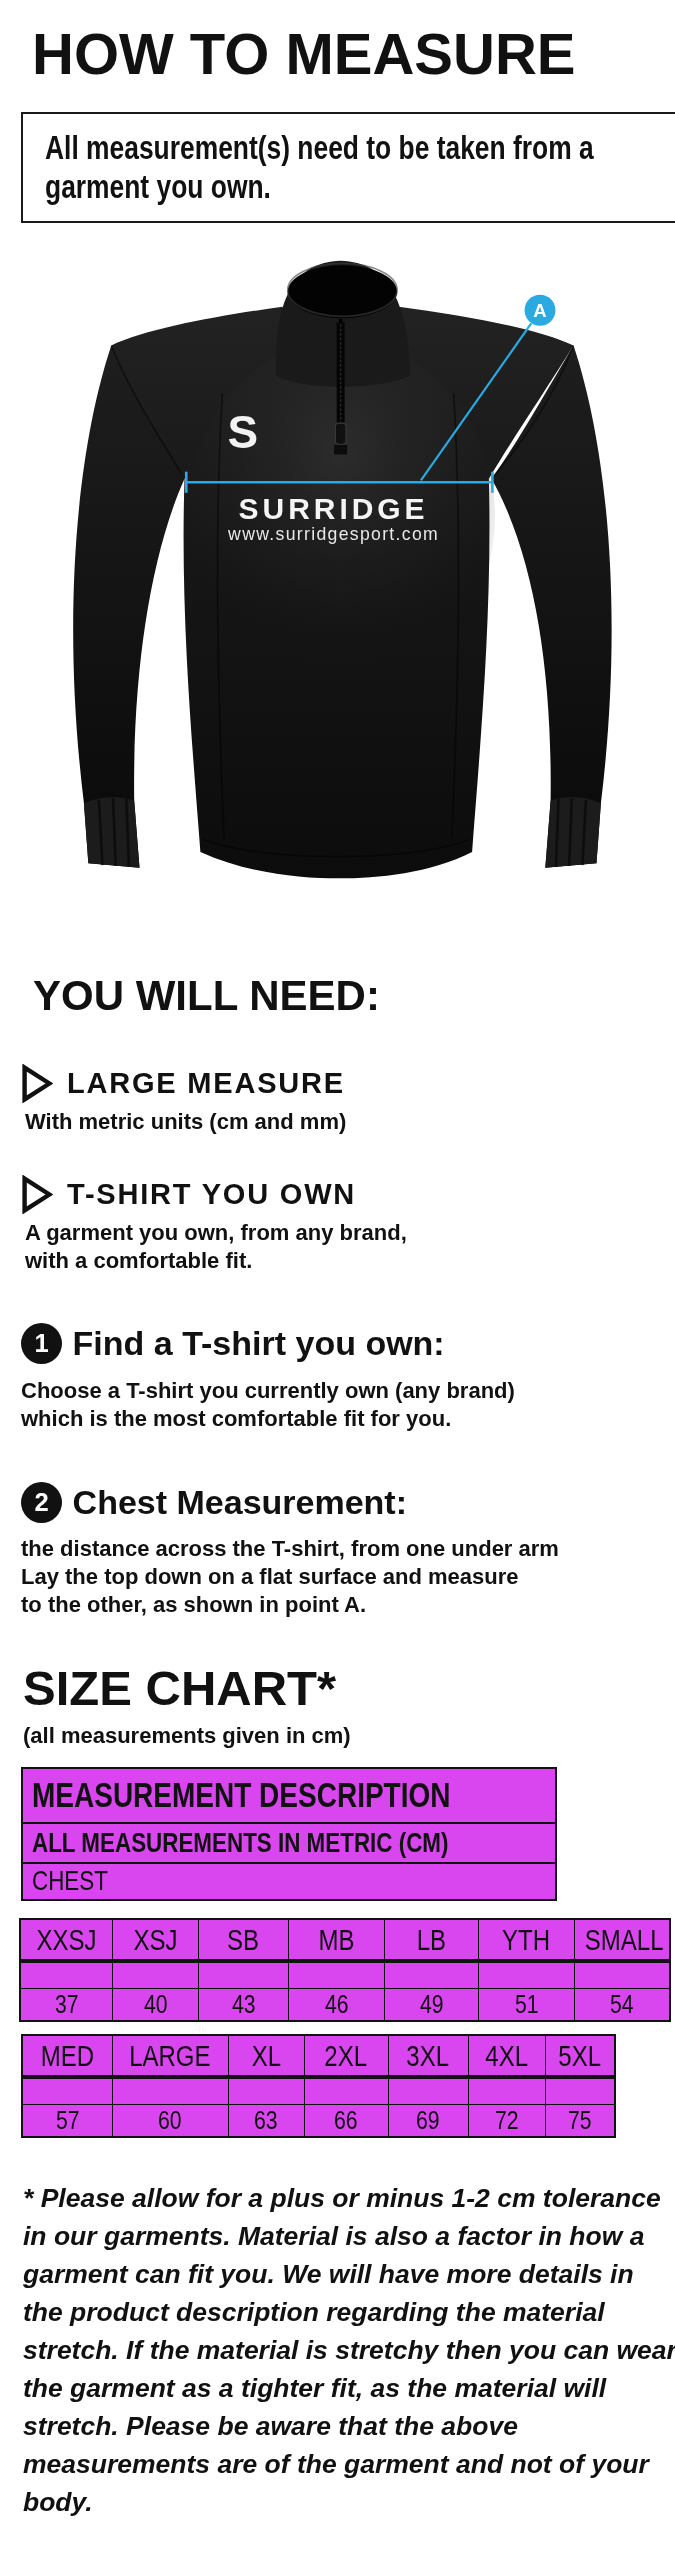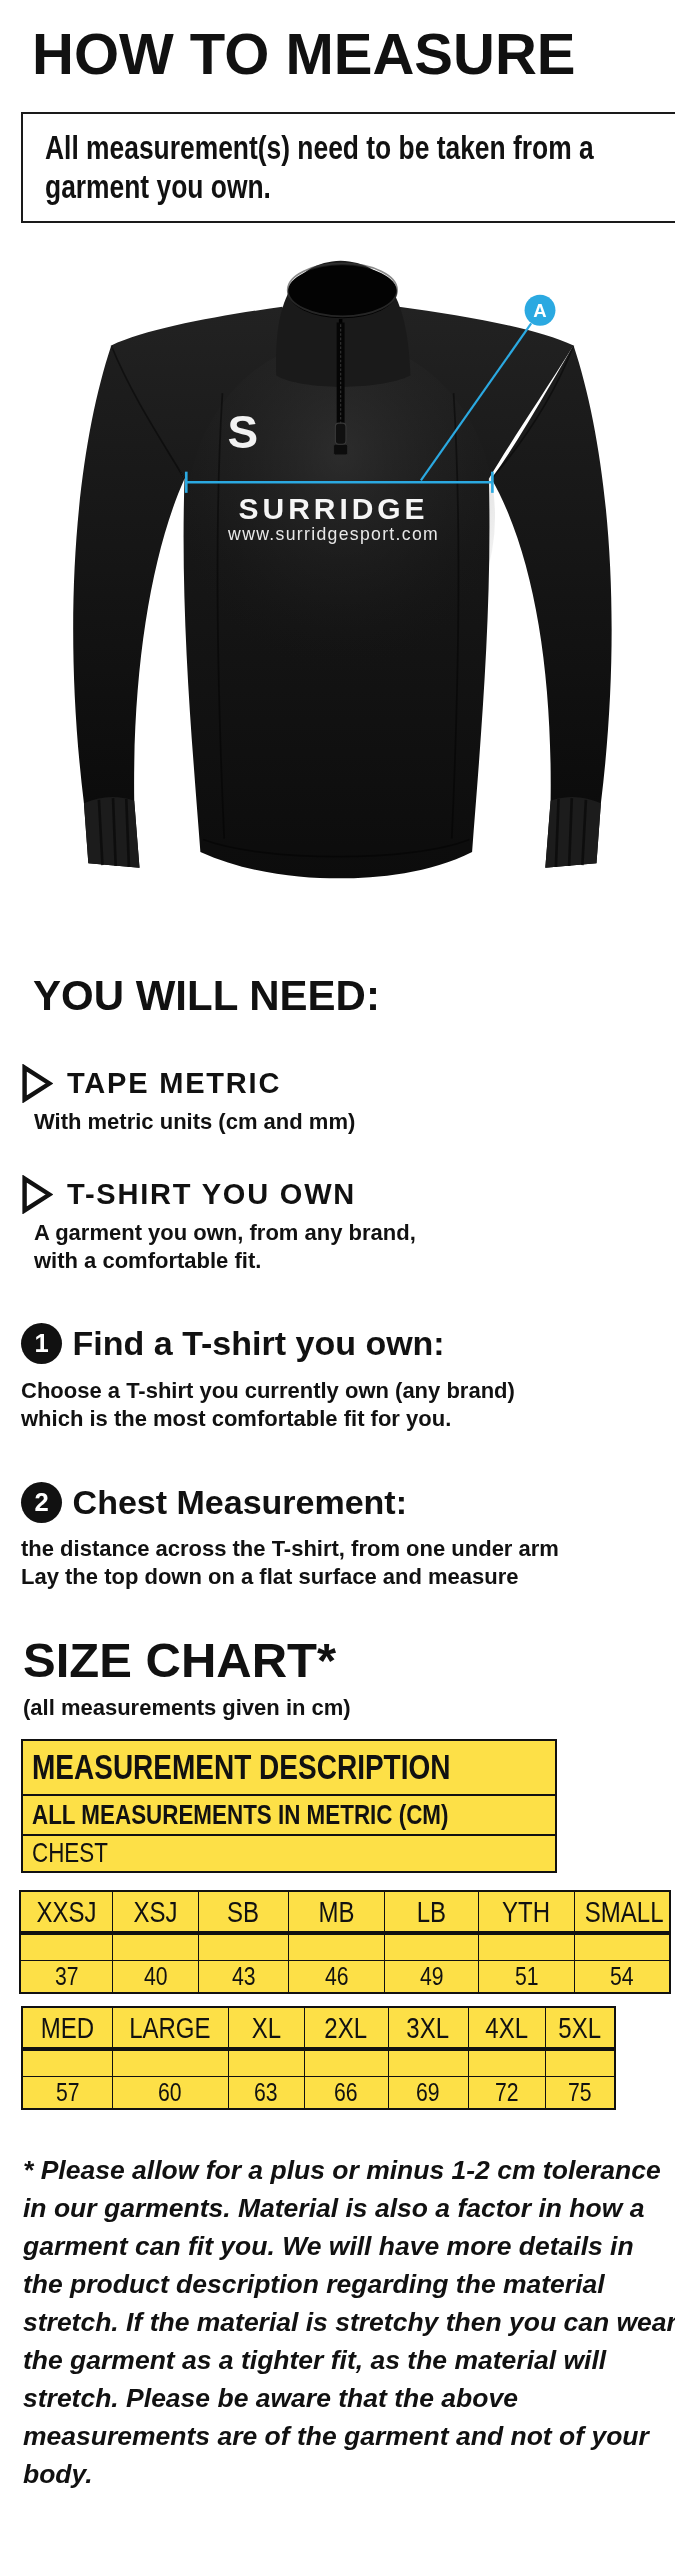--- a/index.html
+++ b/index.html
@@ -33,40 +33,40 @@
   .garment-figure { margin-top:29px; width:676px; height:644px; }
 
   
   .ywn-heading { margin-top:75px; }
   .need-item { margin-left:21px; }
   .need-item.first { margin-top:44px; }
   .need-item.second { margin-top:39px; }
   .need-title-row { display:flex; align-items:center; gap:14px; }
   .tri-icon { width:32px; height:39px; flex:0 0 auto; }
   .need-title { font-size:29px; font-weight:700; letter-spacing:1.8px; color:#111; }
-  .need-desc { font-size:22px; font-weight:700; line-height:28px; color:#111; margin-top:5.3px; margin-left:13px; }
+  .need-desc { font-size:22px; font-weight:700; line-height:28px; color:#111; margin-top:5.3px; margin-left:4px; }
 
   
   .step { margin-left:21px; }
   .step.one { margin-top:48px; }
   .step.two { margin-top:49px; }
   .step-title-row { display:flex; align-items:center; gap:10.6px; }
   .step-badge {
     width:41px; height:41px; border-radius:50%; background:#111;
     color:#fff; font-size:25.6px; font-weight:700;
     display:flex; align-items:center; justify-content:center; flex:0 0 auto;
   }
   .step-title { font-size:34px; font-weight:700; color:#111; }
   .step-desc { margin-top:12.4px; font-size:22px; font-weight:700; line-height:28px; color:#111; }
 
   
   .size-chart-title { margin-top:42px; }
   .size-chart-sub { margin:7px 8px 0 23px; font-size:22px; font-weight:700; color:#111; }
 
-  table { border-collapse:collapse; background:#fde047; }
+  table { border-collapse:collapse; background:#d946ef; }
   .cx  { display:inline-block; transform:scaleX(0.8); transform-origin:left center; white-space:nowrap; }
   .cxc { display:inline-block; transform:scaleX(0.8); transform-origin:center center; white-space:nowrap; }
 
   table.desc-table { margin:17.6px 0 0 21px; width:530px; border:2.6px solid #111; }
   table.desc-table td { border:2.6px solid #111; text-align:left; padding-left:8.8px; }
   .desc-row-header   { height:55px; font-size:35px; font-weight:700; }
   .desc-row-units    { height:40px; font-size:28px; font-weight:700; }
   .desc-row-metric   { height:37px; font-size:28px; font-weight:400; }
 
   table.size-table { border:2.6px solid #111; table-layout:fixed; }
@@ -166,21 +166,21 @@
     </svg>
   </figure>
 
   <h2 class="section-title ywn-heading">YOU WILL NEED:</h2>
 
   <div class="need-item first">
     <div class="need-title-row">
       <svg class="tri-icon" viewBox="0 0 36 44">
         <path d="M4 4 L32 22 L4 40 Z" fill="none" stroke="#111" stroke-width="5"></path>
       </svg>
-      <span class="need-title">TAPE METRIC</span>
+      <span class="need-title">LARGE MEASURE</span>
     </div>
     <div class="need-desc">
       <div>With metric units (cm and mm)</div>
     </div>
   </div>
 
   <div class="need-item second">
     <div class="need-title-row">
       <svg class="tri-icon" viewBox="0 0 36 44">
         <path d="M4 4 L32 22 L4 40 Z" fill="none" stroke="#111" stroke-width="5"></path>
@@ -205,20 +205,21 @@
   </div>
 
   <div class="step two">
     <div class="step-title-row">
       <span class="step-badge">2</span>
       <span class="step-title">Chest Measurement:</span>
     </div>
     <div class="step-desc">
       <div>the distance across the T-shirt, from one under arm</div>
       <div>Lay the top down on a flat surface and measure</div>
+      <div>to the other, as shown in point A.</div>
     </div>
   </div>
 
   <h2 class="size-chart-title">SIZE CHART*</h2>
   <div class="size-chart-sub">(all measurements given in cm)</div>
 
   <table class="desc-table">
     <tbody>
         <tr class="desc-row-header">
       <td><span class="cx">MEASUREMENT DESCRIPTION</span></td>

